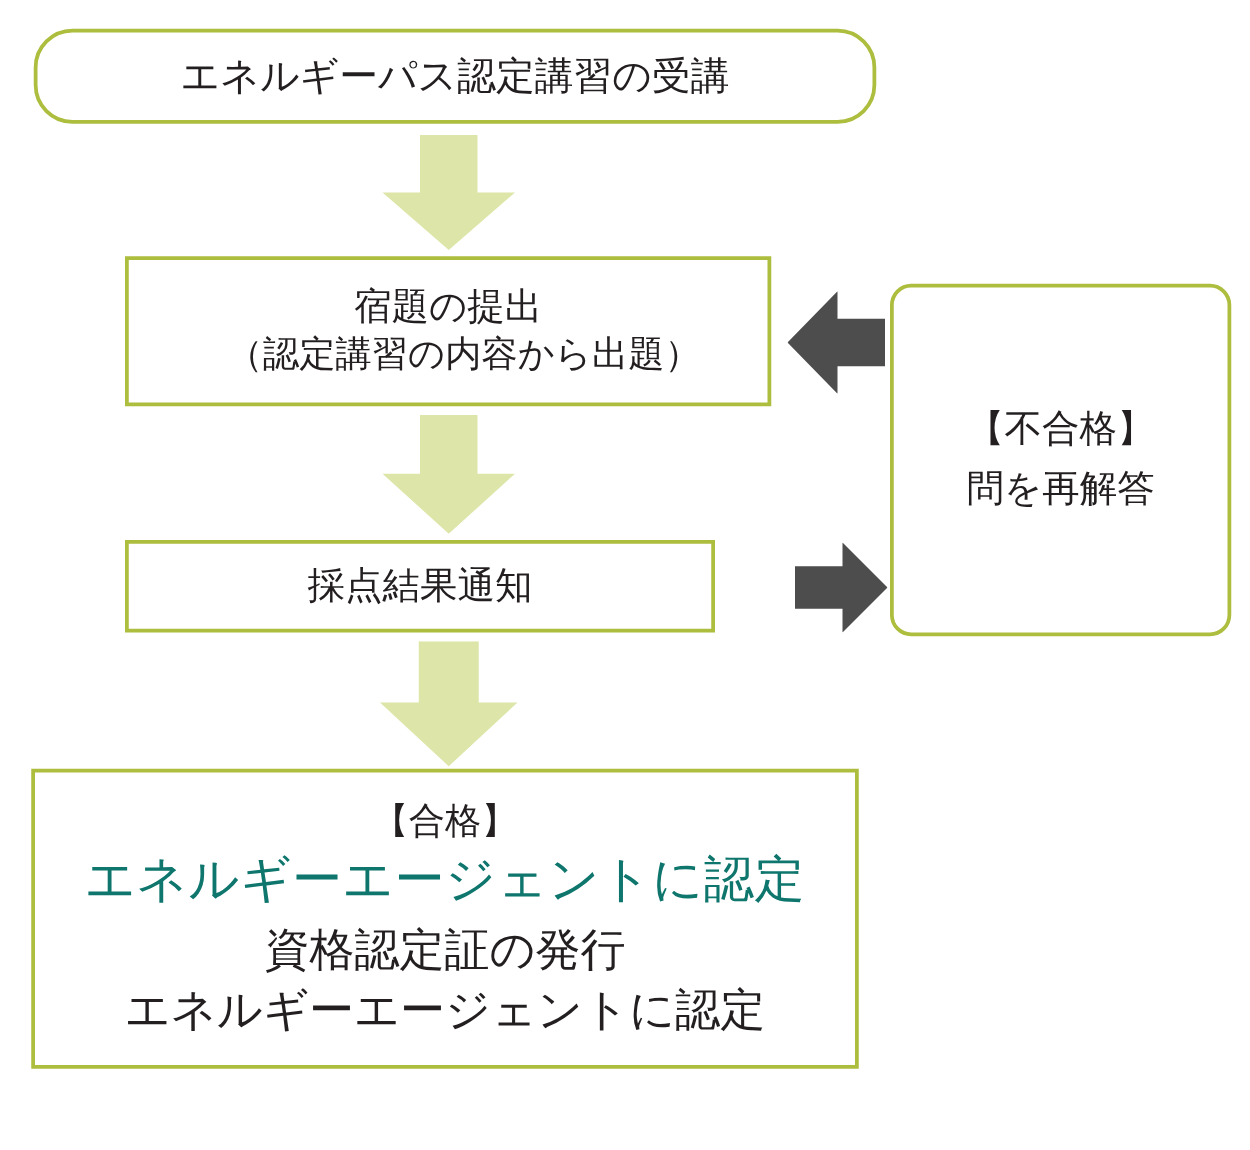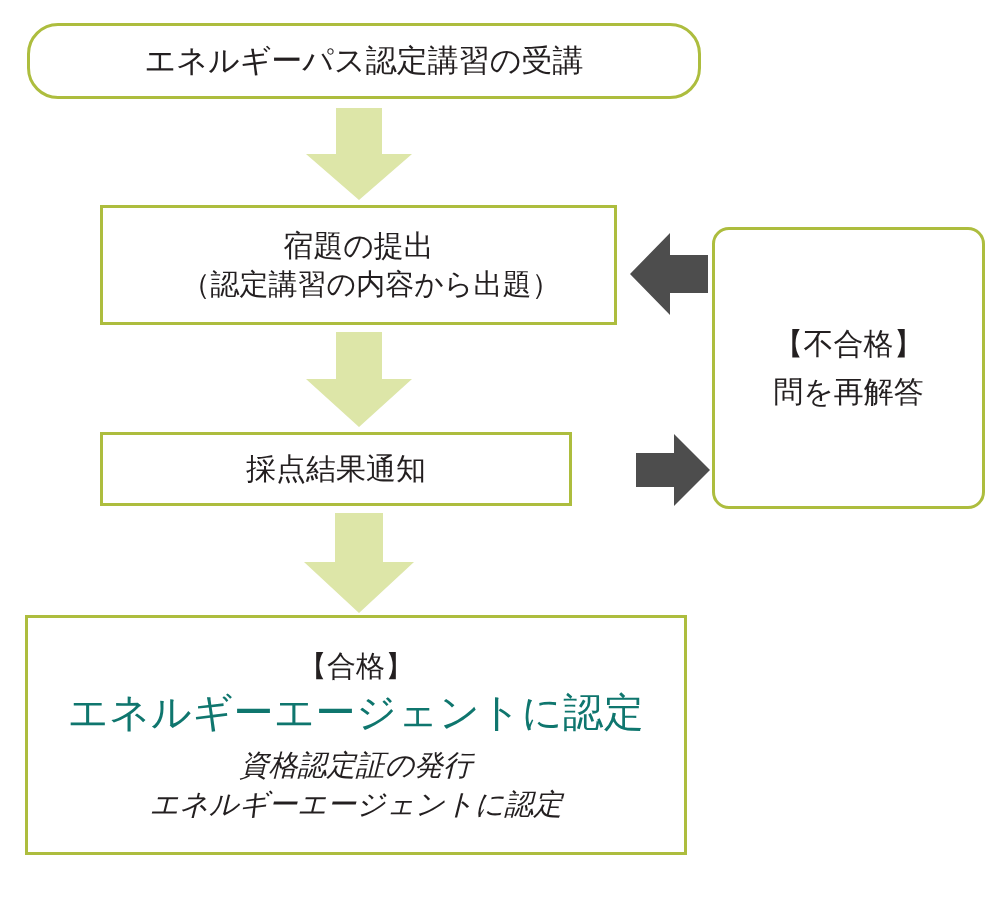--- a/index.html
+++ b/index.html
@@ -71,21 +71,21 @@
     line-height: 1.32;
     justify-content: center;
   }
   #box-pass .line-title { font-size: 29px; }
   #box-pass .line-accent {
     font-size: 40px;
     color: #0f766e;
     letter-spacing: 0.5px;
     margin: 2px 0 6px 0;
   }
-  #box-pass .line-detail { font-size: 29px; font-style: italic; }
+  #box-pass .line-detail { font-size: 36px; }
 
   
   .arrow { position: absolute; }
   .arrow svg { display: block; }
 
   #arrow-down-1 { left: 300px; top: 108px; width: 118px; height: 92px; }
   #arrow-down-2 { left: 300px; top: 332px; width: 118px; height: 95px; }
   #arrow-down-3 { left: 298px; top: 513px; width: 122px; height: 100px; }
 
   #arrow-left-retry  { left: 630px; top: 233px; width: 78px; height: 82px; }

